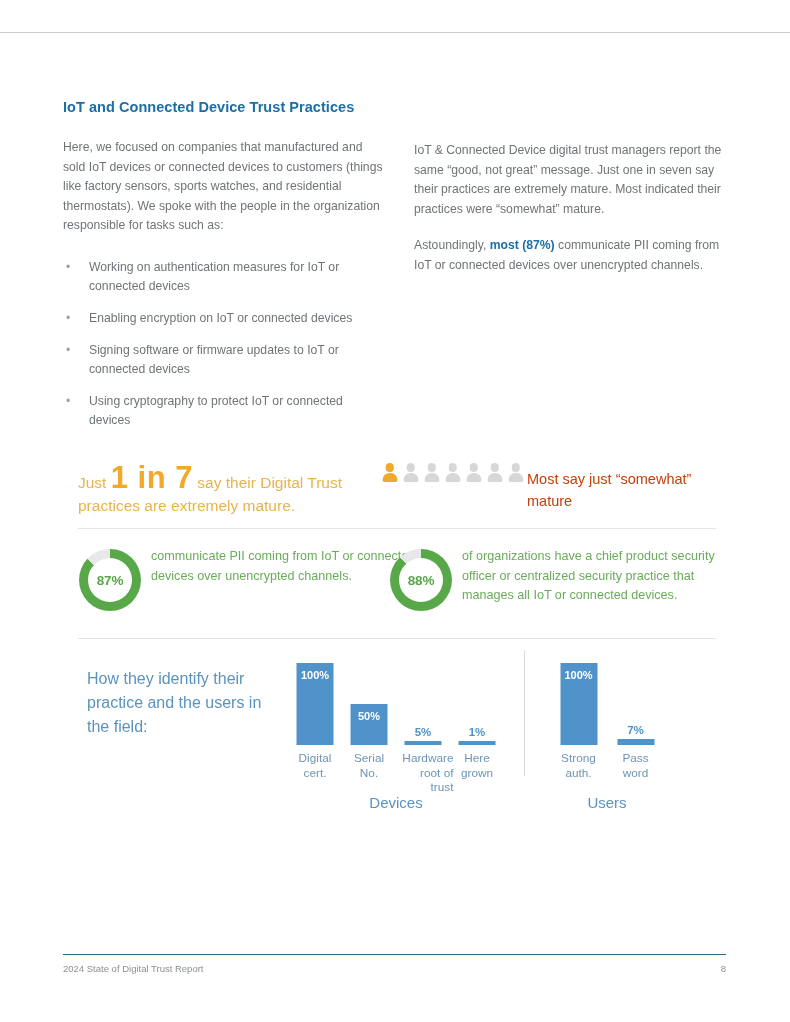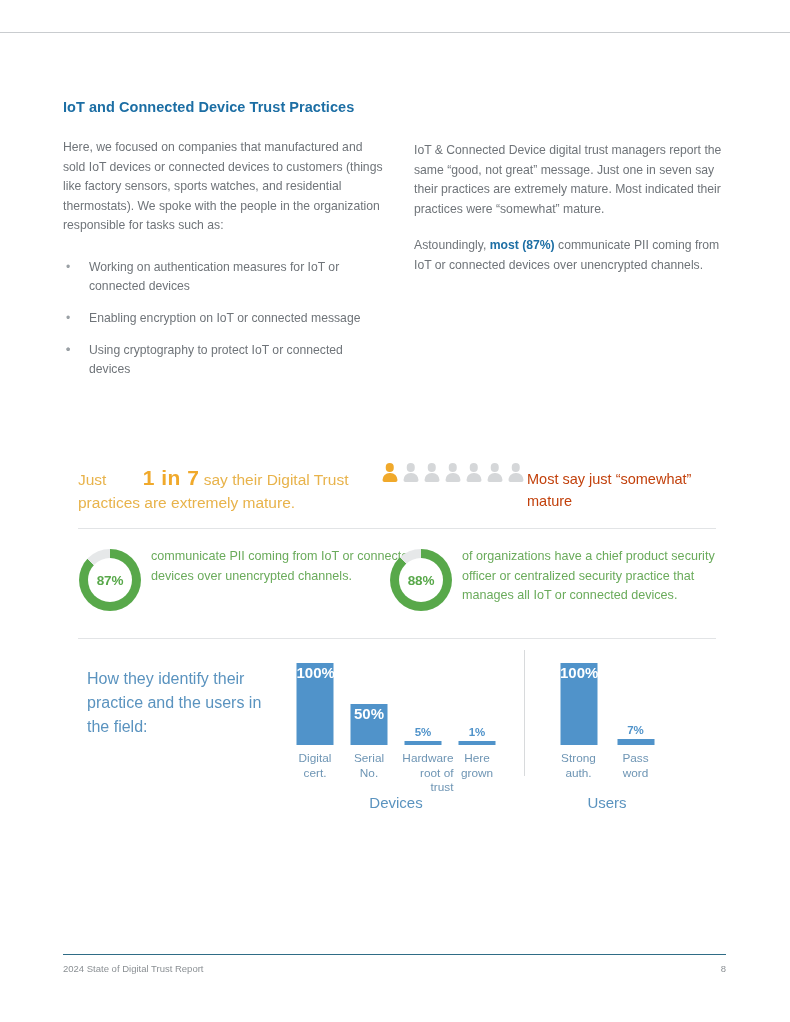--- a/index.html
+++ b/index.html
@@ -97,25 +97,24 @@
   .maturity-text {
     position: absolute;
     left: 78px;
     top: 466px;
     width: 300px;
     font-size: 15.5px;
     line-height: 23px;
     color: #e8b34b;
   }
   .maturity-text .big {
-    font-size: 21px;
+    font-size: 31px;
     font-weight: bold;
     color: #f0a92b;
     letter-spacing: 0.5px;
-    margin-left: 32px;
   }
   .people-row {
     position: absolute;
     left: 381px;
     top: 463px;
     display: flex;
     gap: 4px;
     align-items: flex-end;
   }
   .person { width: 17px; height: 20px; position: relative; }
@@ -217,21 +216,21 @@
     bottom: 0;
     left: 50%;
     transform: translateX(-50%);
     background: #5093ca;
   }
   .bar-col .vlabel-in {
     position: absolute;
     left: 0;
     width: 100%;
     color: #ffffff;
-    font-size: 15px;
+    font-size: 11px;
     font-weight: bold;
     text-align: center;
   }
   .bar-col .vlabel-out {
     position: absolute;
     left: 0;
     width: 100%;
     color: #5093ca;
     font-size: 11.5px;
     font-weight: bold;
@@ -287,22 +286,22 @@
 <div class="page">
 
   <div class="top-rule"></div>
 
   <div class="section-title">IoT and Connected Device Trust Practices</div>
 
   <div class="col-left">
     <p class="body-p">Here, we focused on companies that manufactured and sold IoT devices or connected devices to customers (things like factory sensors, sports watches, and residential thermostats). We spoke with the people in the organization responsible for tasks such as:</p>
     <ul class="bullets">
       <li><span class="dot">•</span><span>Working on authentication measures for IoT or connected devices</span></li>
-      <li><span class="dot">•</span><span>Enabling encryption on IoT or connected message</span></li>
-      <li><span class="dot">•</span></li>
+      <li><span class="dot">•</span><span>Enabling encryption on IoT or connected devices</span></li>
+      <li><span class="dot">•</span><span>Signing software or firmware updates to IoT or connected devices</span></li>
       <li><span class="dot">•</span><span>Using cryptography to protect IoT or connected devices</span></li>
     </ul>
   </div>
 
   <div class="col-right">
     <p class="body-p">IoT &amp; Connected Device digital trust managers report the same “good, not great” message. Just one in seven say their practices are extremely mature. Most indicated their practices were “somewhat” mature.</p>
     <p class="body-p"><span>Astoundingly, </span><span class="hl">most (87%)</span><span> communicate PII coming from IoT or connected devices over unencrypted channels.</span></p>
   </div>
 
   <div class="maturity-text">

